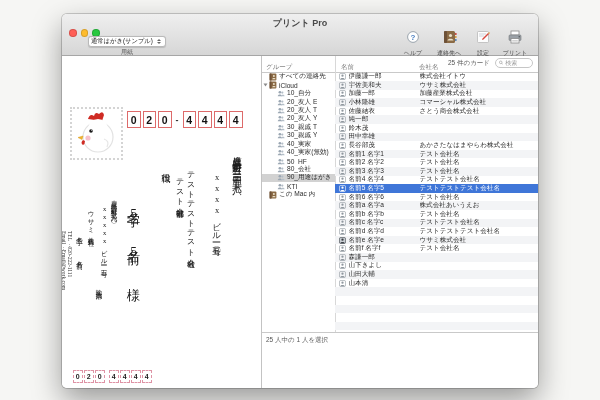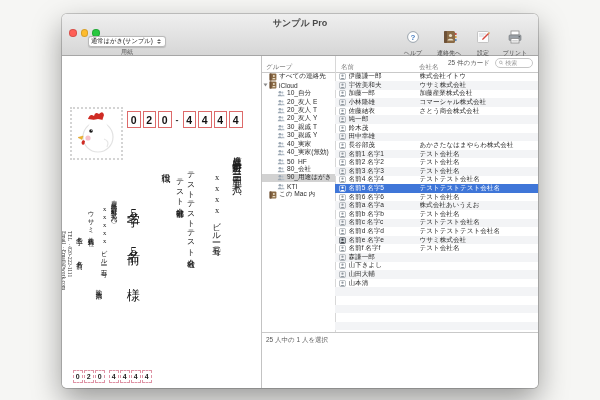--- a/index.html
+++ b/index.html
@@ -115,21 +115,21 @@
   .ccomp { flex:1; overflow:hidden; }
   #status-line { position:absolute; left:0; top:276px; width:100%; height:1px; background:#c9c9c9; }
   #status-text { position:absolute; left:4px; top:280px; font-size:6.5px; color:#555; }
 </style>
 </head>
 <body>
 
 <div id="window">
 
   <div id="chrome">
-    <div id="win-title">サンプル Pro</div>
+    <div id="win-title">プリント Pro</div>
     <div class="lights">
       <span class="light l-red"></span>
       <span class="light l-yel"></span>
       <span class="light l-grn"></span>
     </div>
     <div id="paper-select">
       <span class="sel-text">通常はがき(サンプル)</span>
       <span class="chev">
           <i class="up"></i>
           <i class="dn"></i>

